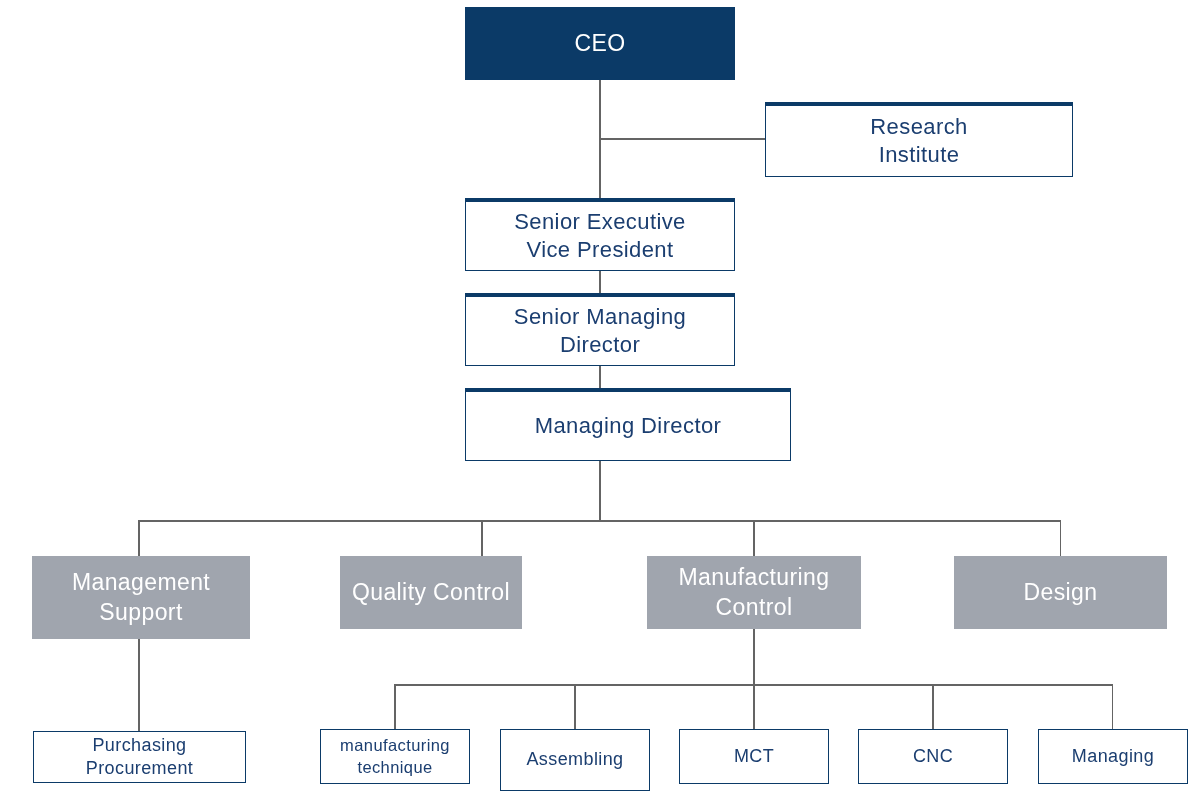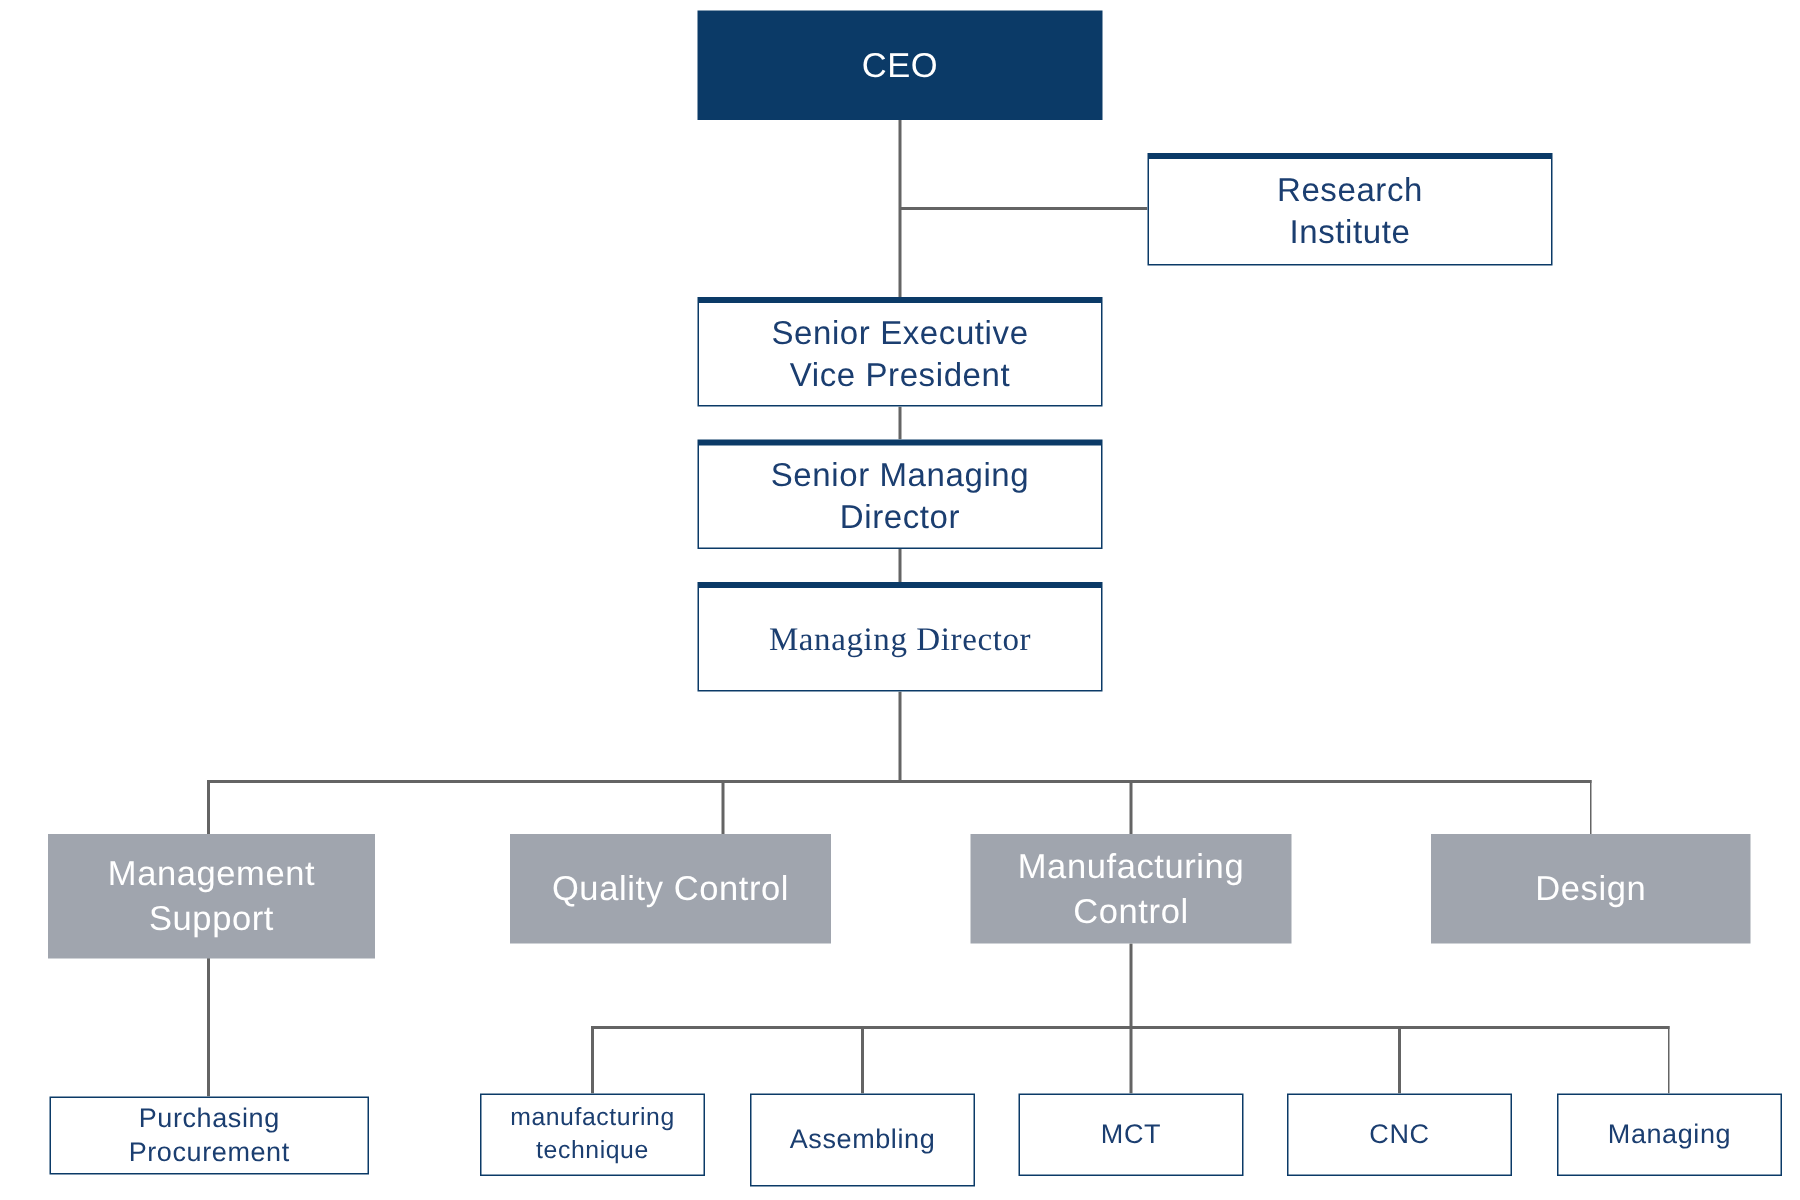--- a/index.html
+++ b/index.html
@@ -77,32 +77,32 @@
   <div class="line" style="left:753px; top:629px; width:1.5px; height:56px;"></div>
   <div class="line" style="left:394px; top:684px; width:719px; height:1.5px;"></div>
   <div class="line" style="left:394px;  top:684px; width:1.5px; height:45px;"></div>
   <div class="line" style="left:574px;  top:684px; width:1.5px; height:45px;"></div>
   <div class="line" style="left:753px;  top:684px; width:1.5px; height:45px;"></div>
   <div class="line" style="left:932px;  top:684px; width:1.5px; height:45px;"></div>
   <div class="line" style="left:1111.5px; top:684px; width:1.5px; height:45px;"></div>
 
   <div class="node node--filled" style="left:465px; top:7px; width:270px; height:73px;">CEO</div>
 
-  <div class="node node--outlined" style="left:765px; top:102px; width:270px; height:75px;">Research
+  <div class="node node--outlined" style="left:765px; top:102px; width:308px; height:75px;">Research
 Institute</div>
 
   <div class="node node--outlined" style="left:465px; top:293px; width:270px; height:73px;">Senior Managing
 Director</div>
   <div class="node node--outlined" style="left:465px; top:198px; width:270px; height:73px;">Senior Executive
 Vice President</div>
-  <div class="node node--outlined" style="left:465px; top:388px; width:270px; height:73px;font-family:Liberation Serif, serif;">Managing Director</div>
+  <div class="node node--outlined" style="left:465px; top:388px; width:326px; height:73px;">Managing Director</div>
 
   <div class="node node--gray" style="left:32px; top:556px; width:218px; height:83px;">Management
 Support</div>
-  <div class="node node--gray" style="left:340px; top:556px; width:214px; height:73px;">Quality Control</div>
+  <div class="node node--gray" style="left:340px; top:556px; width:182px; height:73px;">Quality Control</div>
   <div class="node node--gray" style="left:647px; top:556px; width:214px; height:73px;">Manufacturing
 Control</div>
   <div class="node node--leaf" style="left:33px; top:731px; width:213px; height:52px;">Purchasing
 Procurement</div>
 
   <div class="node node--gray" style="left:954px; top:556px; width:213px; height:73px;">Design</div>
   <div class="node node--leaf small" style="left:320px; top:729px; width:150px; height:55px;">manufacturing
 technique</div>
   <div class="node node--leaf" style="left:500px; top:729px; width:150px; height:62px;">Assembling</div>
   <div class="node node--leaf" style="left:679px; top:729px; width:150px; height:55px;">MCT</div>

